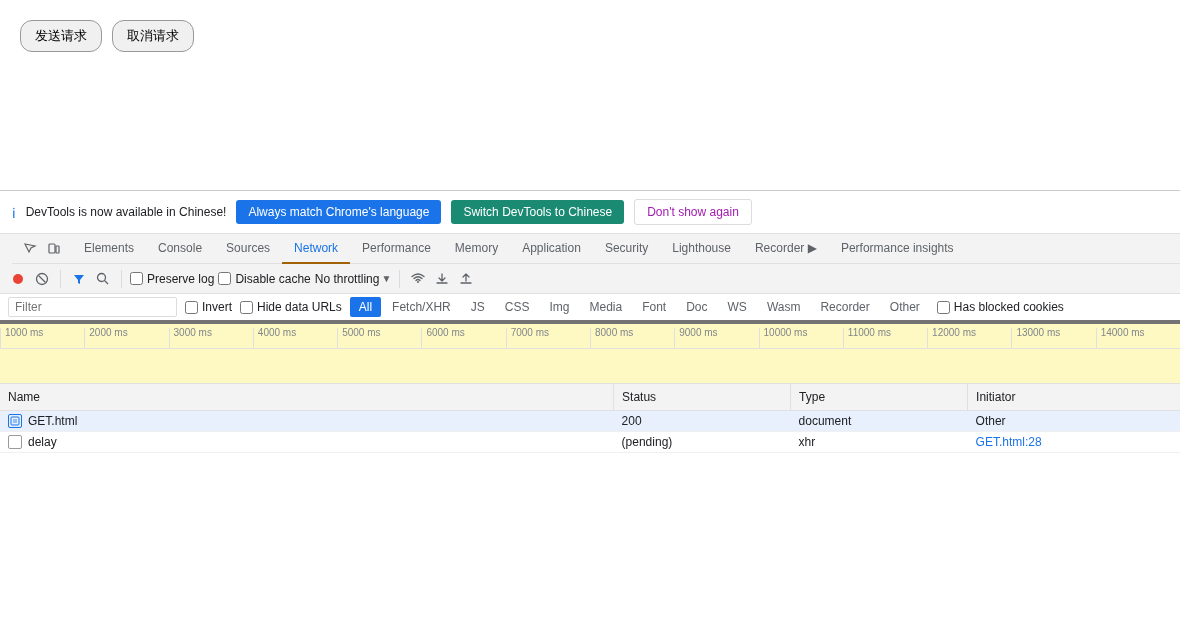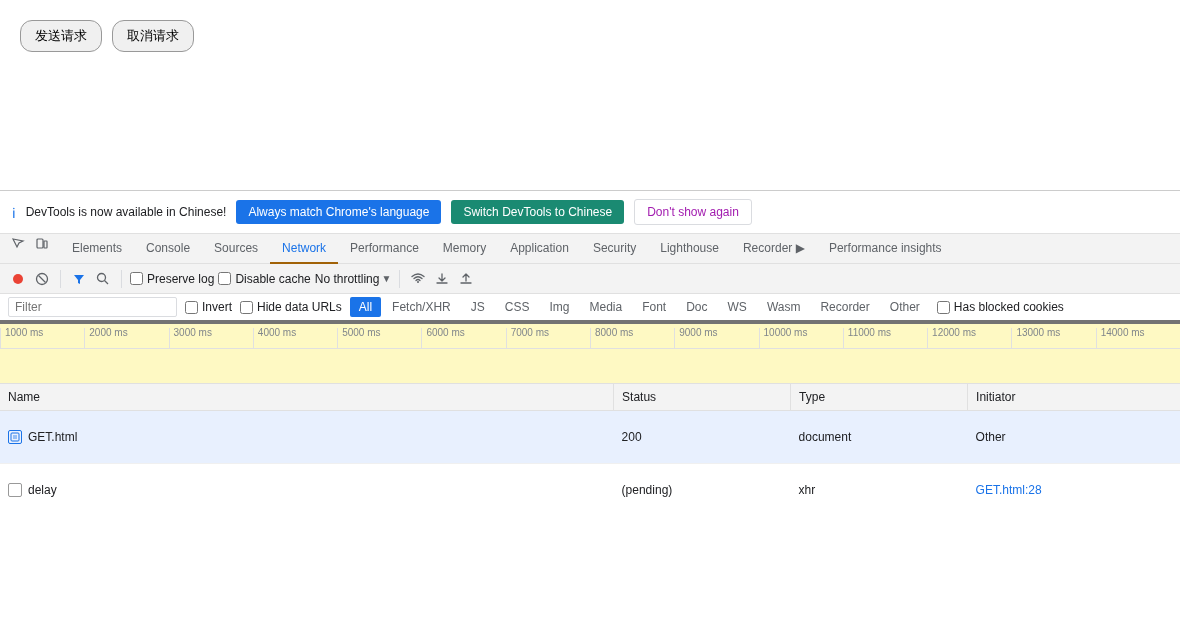--- a/index.html
+++ b/index.html
@@ -79,22 +79,24 @@
       cursor: pointer;
       font-size: 12px;
       white-space: nowrap;
     }
 
     
     .tabs-bar {
       background: #f3f3f3;
       border-bottom: 1px solid #e0e0e0;
       display: flex;
+      align-items: center;
       padding: 0 8px;
       height: 30px;
+      margin-left: 12px;
     }
     .devtools-icons {
       display: flex;
       gap: 4px;
       margin-right: 8px;
     }
     .dt-icon {
       width: 20px;
       height: 20px;
       display: flex;
@@ -242,21 +244,21 @@
     .network-table th {
       text-align: left;
       padding: 6px 8px;
       font-size: 12px;
       font-weight: 500;
       color: #202124;
       border-right: 1px solid #e0e0e0;
     }
     .network-table th:last-child { border-right: none; }
     .network-table td {
-      padding: 19px 8px;
+      padding: 3px 8px;
       font-size: 12px;
       color: #202124;
       border-bottom: 1px solid #f0f0f0;
     }
     .network-table tbody tr.selected { background: #e8f0fe; }
 
     .col-name { width: 52%; }
     .col-status { width: 15%; }
     .col-type { width: 15%; }
     .col-initiator { width: 18%; }

